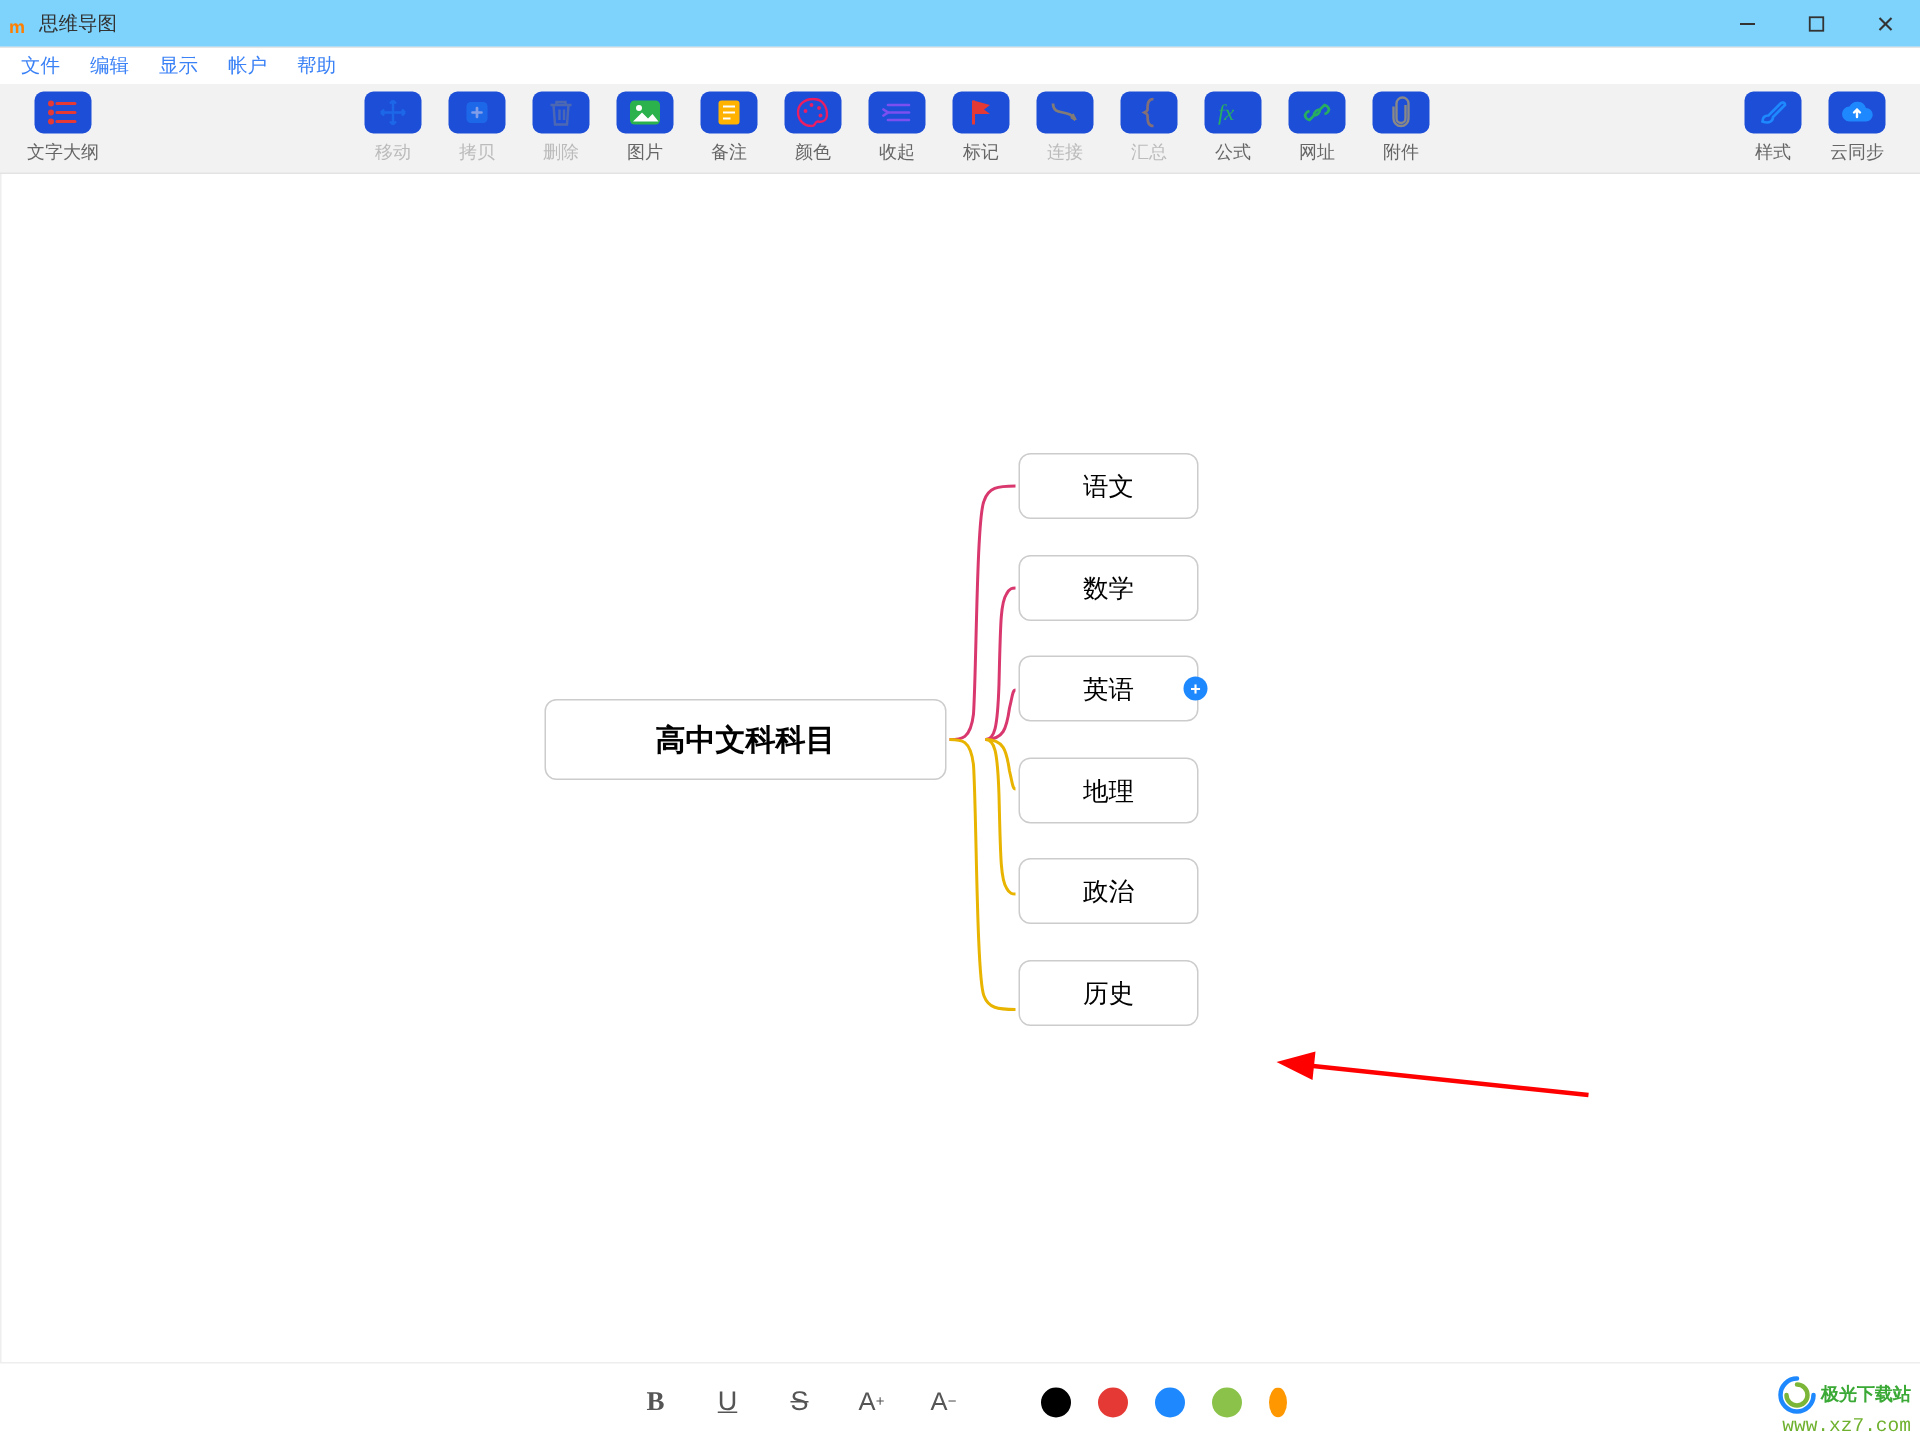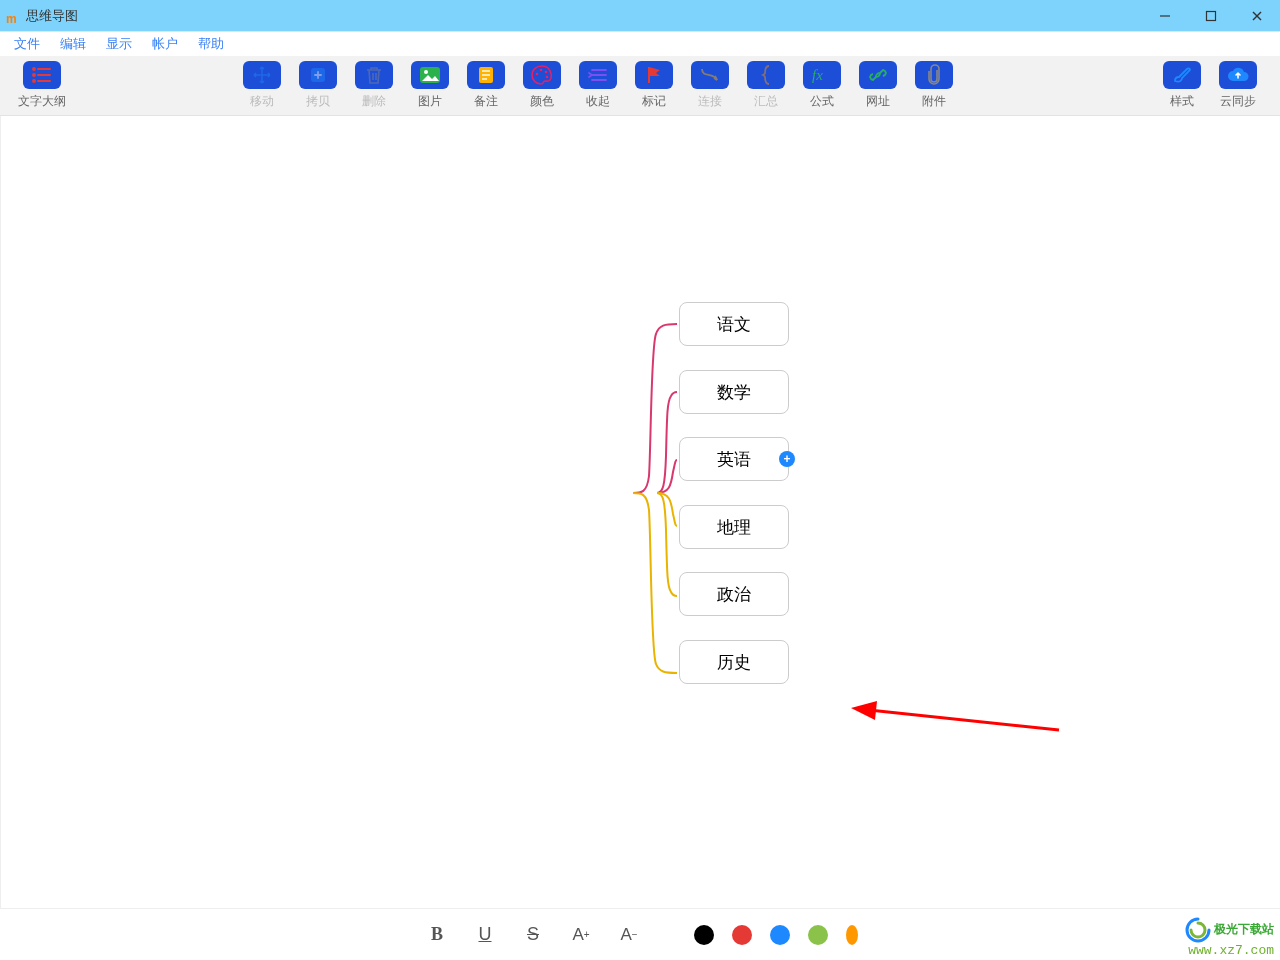--- a/index.html
+++ b/index.html
@@ -116,21 +116,21 @@
     left: 362px; top: 466px;
     width: 268px; height: 54px;
     border: 1px solid #ccc;
     border-radius: 8px;
     background: #fff;
     display: flex; align-items: center; justify-content: center;
     font-size: 20px; font-weight: bold;
   }
   .child-node {
     position: absolute;
-    width: 110px; height: 44px;
+    width: 120px; height: 44px;
     border: 1px solid #ccc;
     border-radius: 8px;
     background: #fff;
     display: flex; align-items: center; justify-content: center;
     font-size: 17px;
   }
   .plus-badge {
     position: absolute;
     right: -7px; top: 50%;
     transform: translateY(-50%);
@@ -418,20 +418,23 @@
     <path d="M 656 377 C 662 377 664 370 665 340 C 666 300 666 286 670 280 C 672 276 674 276 676 276" fill="none" stroke="#d9386e" stroke-width="2"></path>
     <path d="M 656 377 C 668 377 670 370 672 356 C 674 348 674 344 676 344" fill="none" stroke="#d9386e" stroke-width="2"></path>
 
     <path d="M 632 377 C 640 377 646 377 648 394 C 650 424 650 536 655 548 C 658 556 664 557 676 557" fill="none" stroke="#e8b400" stroke-width="2"></path>
     <path d="M 656 377 C 662 377 664 384 665 414 C 666 454 666 470 670 476 C 672 480 674 480 676 480" fill="none" stroke="#e8b400" stroke-width="2"></path>
     <path d="M 656 377 C 668 377 670 384 672 398 C 674 406 674 410 676 410" fill="none" stroke="#e8b400" stroke-width="2"></path>
 
     <path d="M 630 377 L 656 377" stroke="#d9386e" stroke-width="0"></path>
   </svg>
 
+  <div class="root-node" style="top:350px">
+    <span>高中文科科目</span>
+  </div>
 
   <div class="child-node" style="left:678px; top:186px">
     <span>语文</span>
   </div>
   <div class="child-node" style="left:678px; top:254px">
     <span>数学</span>
   </div>
   <div class="child-node" style="left:678px; top:321px">
     <span>英语</span>
     <div class="plus-badge">+</div>

